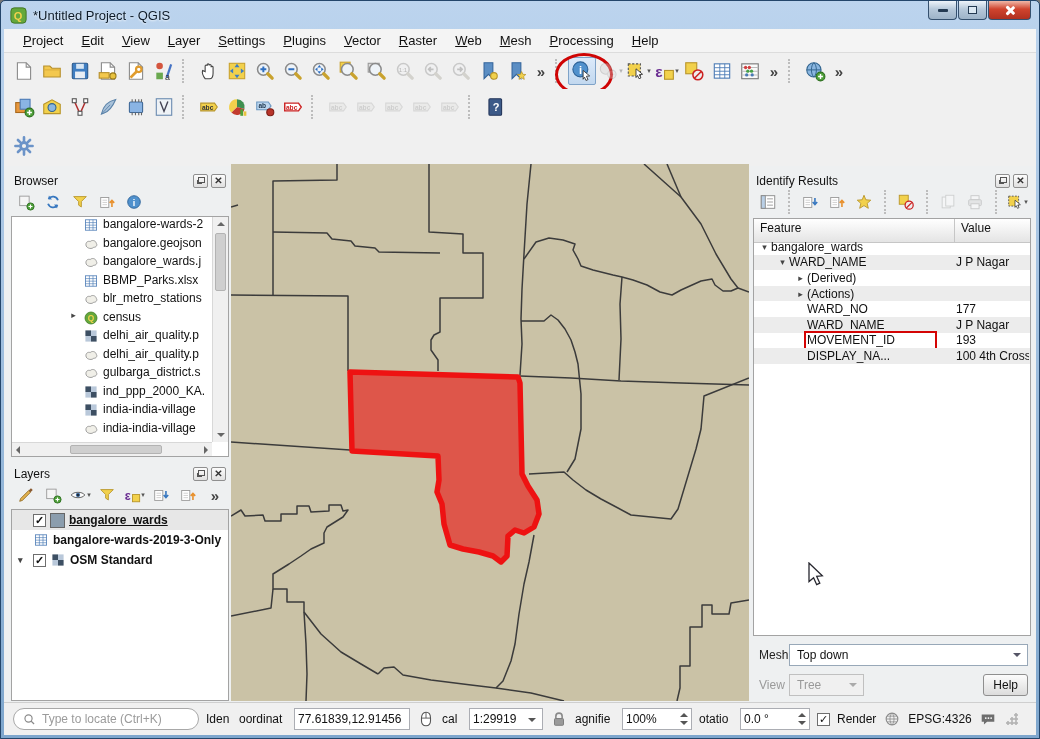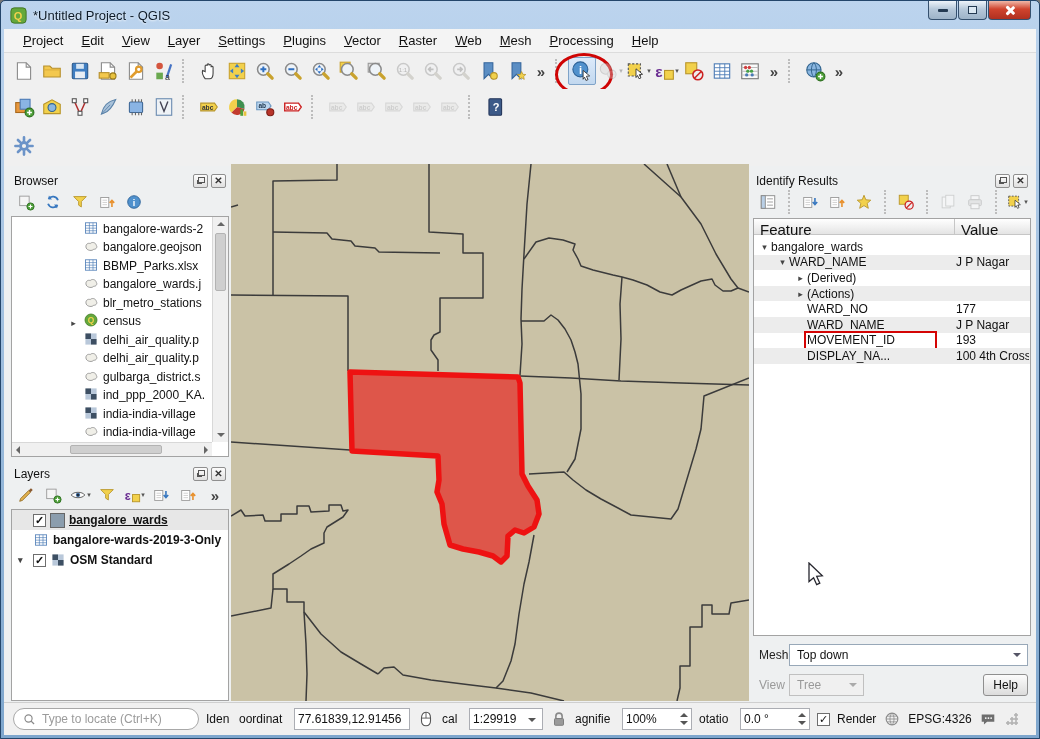--- a/index.html
+++ b/index.html
@@ -43,21 +43,21 @@
   .g-float{width:7px;height:6px;border:1px solid #555;margin-left:2px;margin-bottom:2px;box-shadow:-2px 2px 0 -1px #555}
   .g-close{font-size:10px;line-height:10px;color:#333;font-weight:bold}
   .ptools{height:28px;display:flex;align-items:center;gap:5px;padding:0 6px}
   .ptools .tbi{width:22px;height:22px}
   .ptools .tbi svg{width:18px;height:18px}
   .listwrap{position:absolute;left:2px;right:2px;background:#fff;border:1px solid #a3a3a3}
   
   .browser{left:5px;top:137px;width:222px;height:291px}
   .browser .listwrap{top:50px;bottom:0}
   .blist{position:absolute;left:0;top:0;right:16px;bottom:14px;overflow:hidden}
-  .brow{height:18.5px;display:flex;align-items:flex-end;padding-left:56px;gap:4px;white-space:nowrap;font-size:12px}
+  .brow{height:18.5px;display:flex;align-items:flex-start;padding-left:56px;gap:4px;white-space:nowrap;font-size:12px}
   .brow .exp{width:11px;font-size:9px;color:#444;flex:none;text-align:center}
   .brow svg{width:16px;height:16px;flex:none}
   .vscroll{position:absolute;right:0;top:0;bottom:14px;width:16px;background:#f0f0f0;border-left:1px solid #d8d8d8}
   .vthumb{position:absolute;left:2px;right:2px;top:16px;height:58px;background:#cfcfcf;border:1px solid #b3b3b3;border-radius:2px}
   .hscroll{position:absolute;left:0;right:16px;bottom:0;height:14px;background:#f0f0f0;border-top:1px solid #d8d8d8}
   .hthumb{position:absolute;top:2px;bottom:2px;left:58px;width:92px;background:#cfcfcf;border:1px solid #b3b3b3;border-radius:2px}
   .sarr{position:absolute;width:0;height:0;border:4px solid transparent}
   .up{left:4px;top:5px;border-bottom-color:#666;border-top-width:0}
   .dn{left:4px;bottom:5px;border-top-color:#666;border-bottom-width:0}
   .lf{left:4px;top:3px;border-right-color:#666;border-left-width:0}
@@ -68,21 +68,21 @@
   .lrow{height:20px;display:flex;align-items:center;gap:4px;padding-left:6px;font-weight:bold;white-space:nowrap}
   .lrow .exp{width:11px;font-size:9px;color:#444;flex:none}
   .lrow.sel{background:#e7e7e7}
   .lrow .und{text-decoration:underline}
   .cb{width:13px;height:13px;border:1px solid #6e6e6e;background:#fff;font-size:11px;line-height:11px;text-align:center;flex:none}
   .swatch{width:15px;height:15px;border:1px solid #666;flex:none}
   .lrow svg{width:16px;height:16px;flex:none}
   
   .identify{left:747px;top:137px;width:282px;height:535px}
   .itablewrap{position:absolute;left:2px;right:2px;top:52px;bottom:65px;background:#fff;border:1px solid #a3a3a3}
-  .ihdr{height:16px;display:flex;background:linear-gradient(#ffffff,#e4e4e4);border-bottom:1px solid #c6c6c6;font-size:15px}
+  .ihdr{height:24px;display:flex;background:linear-gradient(#ffffff,#e4e4e4);border-bottom:1px solid #c6c6c6;font-size:12px}
   .ihc{padding:2px 6px}
   .ihc.f{width:201px;border-right:1px solid #c6c6c6}
   .itree{position:absolute;left:0;right:0;top:20px;bottom:0;overflow:hidden;font-size:12px}
   .irow{height:15.6px;display:flex;align-items:center;position:relative;white-space:nowrap}
   .irow.alt{background:#ececec}
   .irow .exp{width:13px;flex:none;font-size:9px;color:#444;text-align:center}
   .irow .iv{position:absolute;left:202px;right:1px;overflow:hidden}
   .redrect{position:absolute;left:50px;width:133px;height:19px;border:2px solid #d40404;pointer-events:none}
   .ibottom{position:absolute;left:0;right:0;bottom:0;height:62px}
   .fldlbl{position:absolute;font-size:12px;color:#222}
@@ -712,30 +712,30 @@
             <div class="brow">
               <span class="exp"></span>
               <svg viewBox="0 0 20 20">
                 <use href="#sy-vect"></use>
               </svg>
               <span>bangalore.geojson</span>
             </div>
             <div class="brow">
               <span class="exp"></span>
               <svg viewBox="0 0 20 20">
+                <use href="#sy-vect"></use>
+              </svg>
+              <span>bangalore_wards.j</span>
+            </div>
+            <div class="brow">
+              <span class="exp"></span>
+              <svg viewBox="0 0 20 20">
                 <use href="#sy-table"></use>
               </svg>
               <span>BBMP_Parks.xlsx</span>
-            </div>
-            <div class="brow">
-              <span class="exp"></span>
-              <svg viewBox="0 0 20 20">
-                <use href="#sy-vect"></use>
-              </svg>
-              <span>bangalore_wards.j</span>
             </div>
             <div class="brow">
               <span class="exp"></span>
               <svg viewBox="0 0 20 20">
                 <use href="#sy-vect"></use>
               </svg>
               <span>blr_metro_stations</span>
             </div>
             <div class="brow">
               <span class="exp">▸</span>

